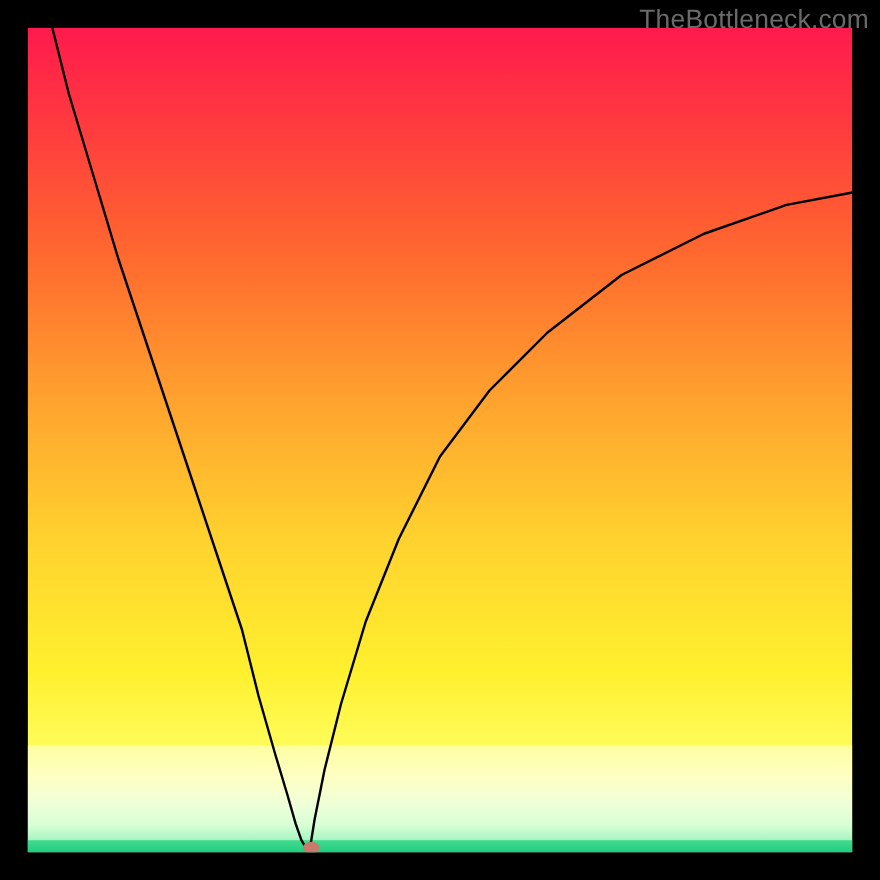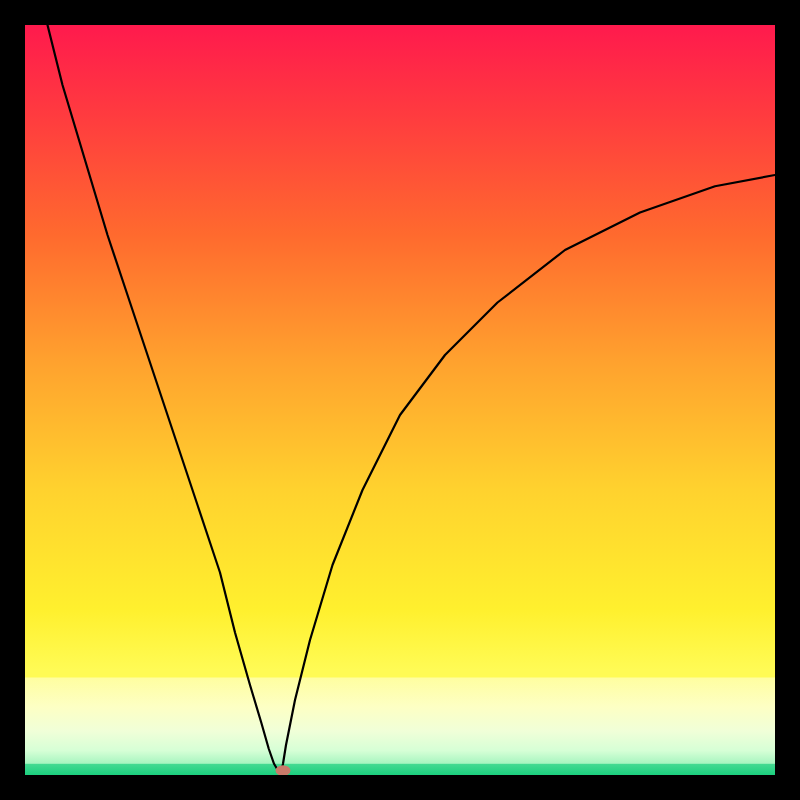--- a/index.html
+++ b/index.html
@@ -45,20 +45,21 @@
     left: 0; top: 0;
     width: 100%;
     height: 100%;
   }
 </style>
 </head>
 <body>
 
 <div class="frame">
 
+  <div class="watermark">TheBottleneck.com</div>
 
   <div class="plot-area">
     <svg class="heatbg" viewBox="0 0 750 750" preserveAspectRatio="none">
       <defs>
         <linearGradient id="mainGrad" x1="0" y1="0" x2="0" y2="1">
           <stop offset="0%" stop-color="#ff1a4d"></stop>
           <stop offset="12%" stop-color="#ff3b3f"></stop>
           <stop offset="28%" stop-color="#ff6a2e"></stop>
           <stop offset="45%" stop-color="#ffa22e"></stop>
           <stop offset="62%" stop-color="#ffd22e"></stop>

